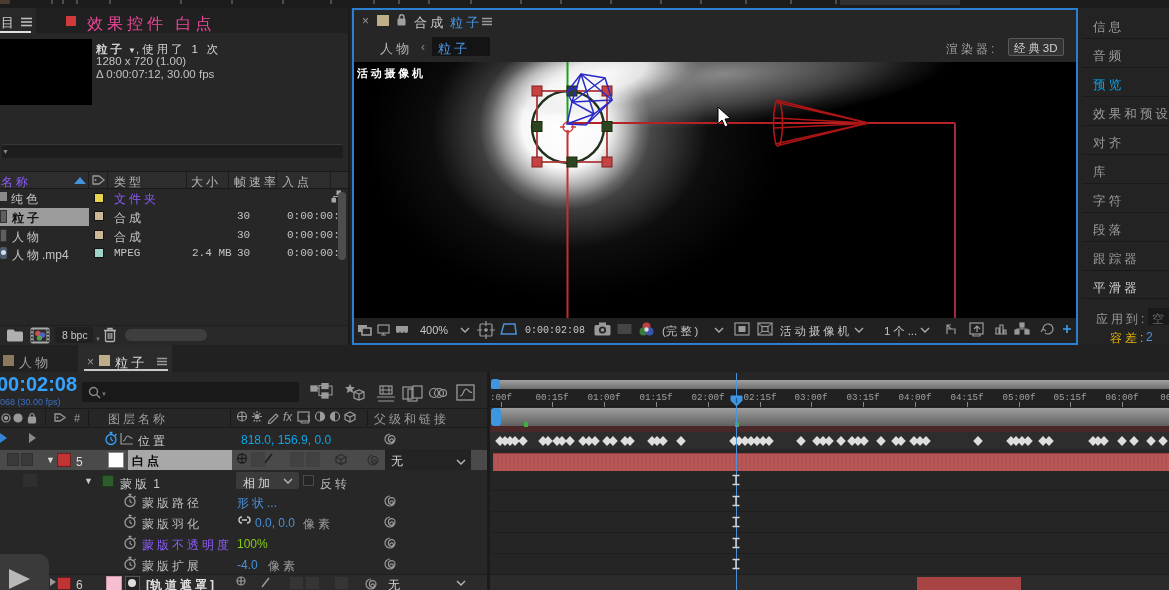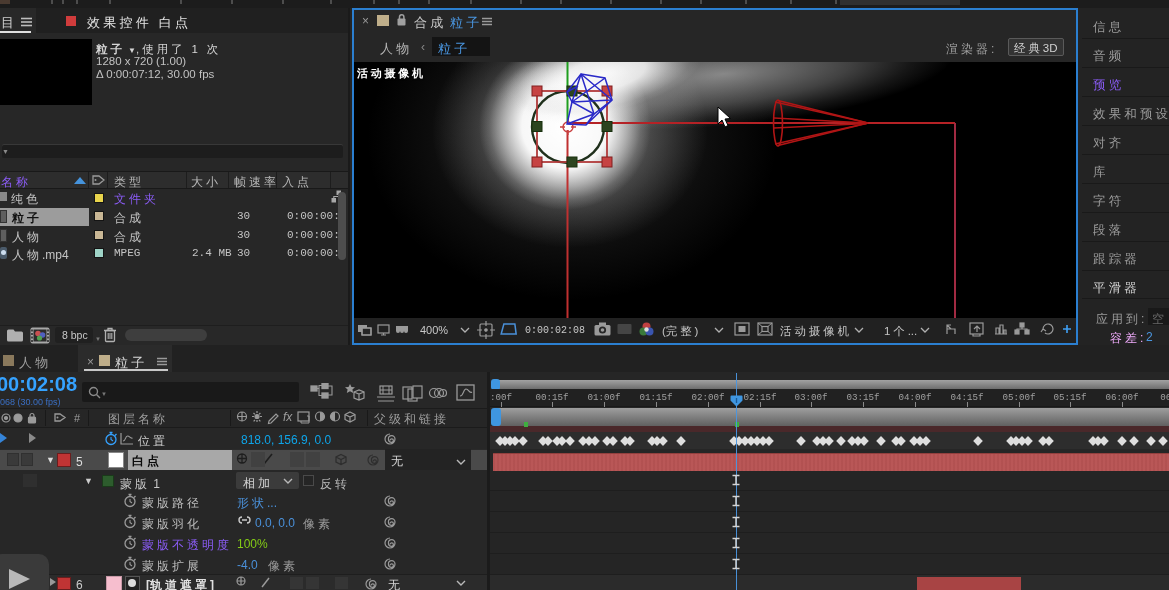--- a/index.html
+++ b/index.html
@@ -38,21 +38,21 @@
 <div class="ab tx cj" style="left:1px;top:14px;font-size:13px;color:#cfcfcf">目</div>
 <svg class="ab" style="left:20px;top:16px" width="13" height="12">
       <g stroke="#bdbdbd" stroke-width="1.6">
         <line x1="1" y1="2.5" x2="12" y2="2.5"></line>
         <line x1="1" y1="6" x2="12" y2="6"></line>
         <line x1="1" y1="9.5" x2="12" y2="9.5"></line>
       </g>
     </svg>
 <div class="ab" style="left:0;top:31px;width:31px;height:2px;background:#e0e0e0"></div>
 <div class="ab" style="left:66px;top:16px;width:10px;height:10px;background:#d03c3c"></div>
-<div class="ab tx cj" style="left:87px;top:14px;font-size:13px;color:#e5e5e5">效果控件 白点</div>
+<div class="ab tx cj" style="left:87px;top:14px;font-size:16px;color:#ec4899">效果控件 白点</div>
 <div class="ab" style="left:0;top:39px;width:92px;height:66px;background:#000"></div>
 <div class="ab tx" style="left:96px;top:42px;font-size:11.5px;color:#d6d6d6"><b class="cj">粒子</b> <span style="font-size:8px">▼</span><span style="color:#c9c9c9">, </span><span class="cj">使用了 1 次</span></div>
 <div class="ab tx" style="left:96px;top:55px;font-size:11.5px;color:#c2c2c2">1280 x 720 (1.00)</div>
 <div class="ab tx" style="left:96px;top:68px;font-size:11.5px;color:#c2c2c2">Δ 0:00:07:12, 30.00 fps</div>
 <div class="ab" style="left:2px;top:145px;width:341px;height:13px;background:#1d1d1d;border-radius:2px;box-shadow:0 -1px 0 #383838"></div>
 <div class="ab" style="left:2px;top:148px;color:#8a8a8a;font-size:7px">▼</div>
 <div class="ab" style="left:0;top:171px;width:350px;height:18px;background:#2d2d2d;border-bottom:1px solid #191919;border-top:1px solid #191919"></div>
 <div class="ab" style="left:88px;top:172px;width:1px;height:16px;background:#1d1d1d"></div>
 <div class="ab" style="left:107px;top:172px;width:1px;height:16px;background:#1d1d1d"></div>
 <div class="ab" style="left:186px;top:172px;width:1px;height:16px;background:#1d1d1d"></div>
@@ -258,41 +258,41 @@
       <rect x="70" y="9" width="4" height="4" fill="#9a9a9a"></rect>
       <rect x="80" y="9" width="4" height="4" fill="#9a9a9a"></rect>
       <path d="M77 6 v2 M72 9 v-1 h10 v1"></path>
       <path d="M98 8 a5 5 0 1 1 2 4 M98 8 l-2 3 M98 8 l3 2"></path>
       <path d="M122 4 v8 M118 8 h8" stroke="#3fa0f5" stroke-width="1.6"></path>
     </svg>
 <div class="ab" style="left:1080px;top:8px;width:89px;height:337px;background:#232323"></div>
 <div class="ab tx cj" style="left:1093px;top:19px;font-size:12.5px;color:#9b9b9b">信息</div>
 <div class="ab tx cj" style="left:1093px;top:48px;font-size:12.5px;color:#9b9b9b">音频</div>
 <div class="ab" style="left:1082px;top:38px;width:87px;height:1px;background:#191919"></div>
-<div class="ab tx cj" style="left:1093px;top:77px;font-size:12.5px;color:#8b5cf6">预览</div>
+<div class="ab tx cj" style="left:1093px;top:77px;font-size:12.5px;color:#0ea5e9">预览</div>
 <div class="ab" style="left:1082px;top:67px;width:87px;height:1px;background:#191919"></div>
 <div class="ab tx cj" style="left:1093px;top:106px;font-size:12.5px;color:#9b9b9b">效果和预设</div>
 <div class="ab" style="left:1082px;top:96px;width:87px;height:1px;background:#191919"></div>
 <div class="ab tx cj" style="left:1093px;top:135px;font-size:12.5px;color:#9b9b9b">对齐</div>
 <div class="ab" style="left:1082px;top:125px;width:87px;height:1px;background:#191919"></div>
 <div class="ab tx cj" style="left:1093px;top:164px;font-size:12.5px;color:#9b9b9b">库</div>
 <div class="ab" style="left:1082px;top:154px;width:87px;height:1px;background:#191919"></div>
 <div class="ab tx cj" style="left:1093px;top:193px;font-size:12.5px;color:#9b9b9b">字符</div>
 <div class="ab" style="left:1082px;top:183px;width:87px;height:1px;background:#191919"></div>
 <div class="ab tx cj" style="left:1093px;top:222px;font-size:12.5px;color:#9b9b9b">段落</div>
 <div class="ab" style="left:1082px;top:212px;width:87px;height:1px;background:#191919"></div>
 <div class="ab tx cj" style="left:1093px;top:251px;font-size:12.5px;color:#9b9b9b">跟踪器</div>
 <div class="ab" style="left:1082px;top:241px;width:87px;height:1px;background:#191919"></div>
 <div class="ab tx cj" style="left:1093px;top:280px;font-size:12.5px;color:#d2d2d2">平滑器</div>
 <div class="ab" style="left:1082px;top:270px;width:87px;height:1px;background:#191919"></div>
 <div class="ab" style="left:1082px;top:298px;width:87px;height:1px;background:#191919"></div>
 <div class="ab tx cj" style="left:1096px;top:311px;font-size:12px;color:#9b9b9b">应用到:</div>
 <div class="ab" style="left:1148px;top:308px;width:21px;height:17px;background:#191919"></div>
 <div class="ab tx cj" style="left:1152px;top:311px;font-size:12px;color:#666">空</div>
-<div class="ab tx cj" style="left:1110px;top:330px;font-size:12px;color:#f0abfc">容差:</div>
+<div class="ab tx cj" style="left:1110px;top:330px;font-size:12px;color:#eab308">容差:</div>
 <div class="ab tx" style="left:1146px;top:330px;font-size:12px;color:#4a97e2">2</div>
 <div class="ab" style="left:0;top:345px;width:1169px;height:245px;background:#272727"></div>
 <div class="ab" style="left:0;top:345px;width:1169px;height:27px;background:#212121"></div>
 <div class="ab" style="left:3px;top:355px;width:11px;height:11px;background:#8a795c"></div>
 <div class="ab tx cj" style="left:19px;top:354px;font-size:13px;color:#9f9f9f">人物</div>
 <div class="ab" style="left:78px;top:345px;width:94px;height:27px;background:#2b2b2b"></div>
 <div class="ab tx" style="left:87px;top:355px;color:#999;font-size:12px">×</div>
 <div class="ab" style="left:99px;top:355px;width:11px;height:11px;background:#bfae8a"></div>
 <div class="ab tx cj" style="left:115px;top:354px;font-size:13px;color:#d9d9d9">粒子</div>
 <svg class="ab" style="left:156px;top:357px" width="12" height="10">

